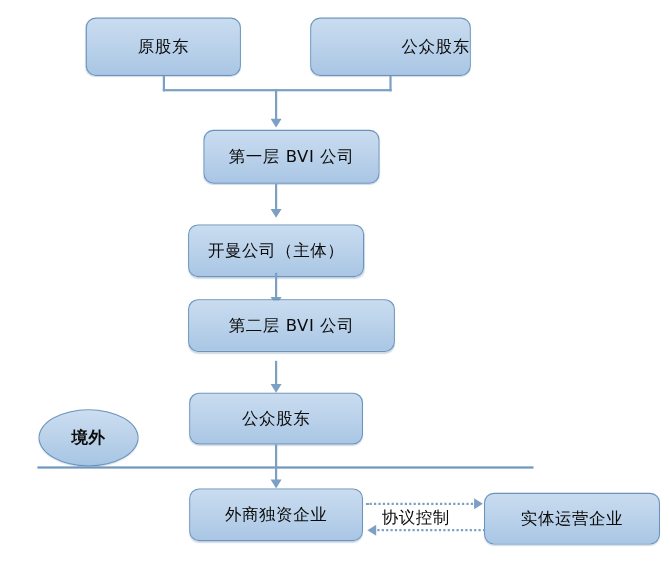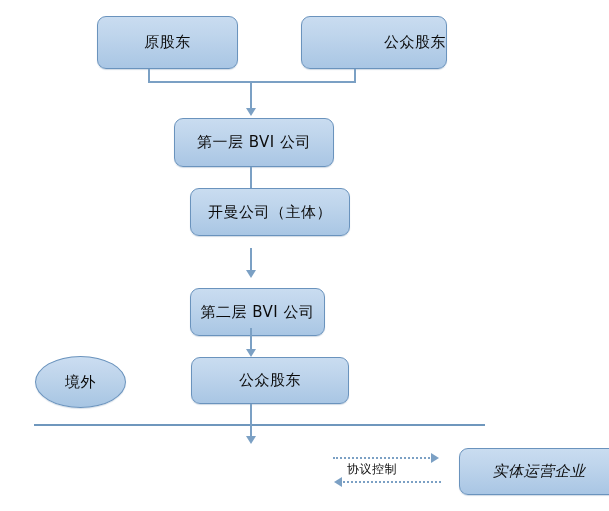--- a/index.html
+++ b/index.html
@@ -26,21 +26,20 @@
     border-radius: 9px;
     background: linear-gradient(to bottom, #c9dcf0 0%, #bfd5ec 35%, #a9c6e4 100%);
     display: flex;
     align-items: center;
     justify-content: center;
     color: #0b0b0b;
     font-size: 15px;
     letter-spacing: 0.5px;
     white-space: nowrap;
     box-shadow: 0 1px 1px rgba(120,150,180,0.35);
-    margin-left: 19px;
   }
 
   
   .ellipse {
     position: absolute;
     box-sizing: border-box;
     border: 1.3px solid #6a93bd;
     border-radius: 50%;
     background: linear-gradient(to bottom, #cbddf1 0%, #bed4eb 40%, #a7c5e3 100%);
     display: flex;
@@ -95,21 +94,21 @@
   .arrowhead-left {
     position: absolute;
     width: 0;
     height: 0;
     border-top: 5px solid transparent;
     border-bottom: 5px solid transparent;
     border-right: 8px solid #7ba0c4;
   }
   .edge-label {
     position: absolute;
-    font-size: 12px;
+    font-size: 15px;
     color: #0b0b0b;
     background: #ffffff;
     white-space: nowrap;
     padding: 0 2px;
     letter-spacing: 0.5px;
   }
 </style>
 </head>
 <body>
 
@@ -122,57 +121,60 @@
   <div class="node" style="left:282px; top:16px; width:146px; height:53px;justify-content:flex-end;">
     <span>公众股东</span>
   </div>
 
   <div class="vline" style="left:148px; top:69px; height:14px;"></div>
   <div class="vline" style="left:354px; top:69px; height:14px;"></div>
   <div class="hline" style="left:148px; top:81px; width:208px;"></div>
   <div class="vline" style="left:250px; top:81px; height:29px;"></div>
   <div class="arrowhead-down" style="left:246px; top:108px;"></div>
 
-  <div class="node" style="left:155px; top:118px; width:160px; height:49px;text-align:right;">
+  <div class="node" style="left:185px; top:118px; width:160px; height:49px;text-align:right;">
     <span>第一层 BVI 公司</span>
   </div>
 
   <div class="vline" style="left:250px; top:167px; height:25px;"></div>
   <div class="arrowhead-down" style="left:246px; top:190px;"></div>
 
-  <div class="node" style="left:171px; top:188px; width:160px; height:48px;">
+  <div class="node" style="left:171px; top:204px; width:160px; height:48px;">
     <span>开曼公司（主体）</span>
   </div>
 
   <div class="vline" style="left:250px; top:248px; height:24px;"></div>
   <div class="arrowhead-down" style="left:246px; top:270px;"></div>
 
-  <div class="node" style="left:171px; top:288px; width:135px; height:48px;text-align:right;">
+  <div class="node" style="left:171px; top:272px; width:188px; height:48px;text-align:right;">
     <span>第二层 BVI 公司</span>
   </div>
 
   <div class="vline" style="left:250px; top:328px; height:23px;"></div>
   <div class="arrowhead-down" style="left:246px; top:349px;"></div>
 
   <div class="node" style="left:172px; top:357px; width:158px; height:47px;">
     <span>公众股东</span>
   </div>
 
-  <div class="ellipse" style="left:35px; top:356px; width:91px; height:52px;">
+  <div class="ellipse" style="left:35px; top:372px; width:91px; height:52px;font-weight:bold;">
     <span>境外</span>
   </div>
 
 
   <div class="divider" style="left:34px; top:424px; width:451px;"></div>
 
   <div class="vline" style="left:250px; top:404px; height:34px;"></div>
   <div class="arrowhead-down" style="left:246px; top:436px;"></div>
 
+  <div class="node" style="left:172px; top:444px; width:158px; height:48px;">
+    <span>外商独资企业</span>
+  </div>
 
-  <div class="node" style="left:440px; top:448px; width:160px; height:47px;font-style:italic;">
+  <div class="node" style="left:440px; top:448px; width:160px; height:47px;">
     <span>实体运营企业</span>
   </div>
 
   <div class="dotline" style="left:333px; top:457px; width:100px;"></div>
   <div class="arrowhead-right" style="left:431px; top:453px;"></div>
 
   <div class="dotline" style="left:343px; top:481px; width:98px;"></div>
   <div class="arrowhead-left" style="left:334px; top:477px;"></div>
 
   <div class="edge-label" style="left:345px; top:461px;">协议控制</div>

